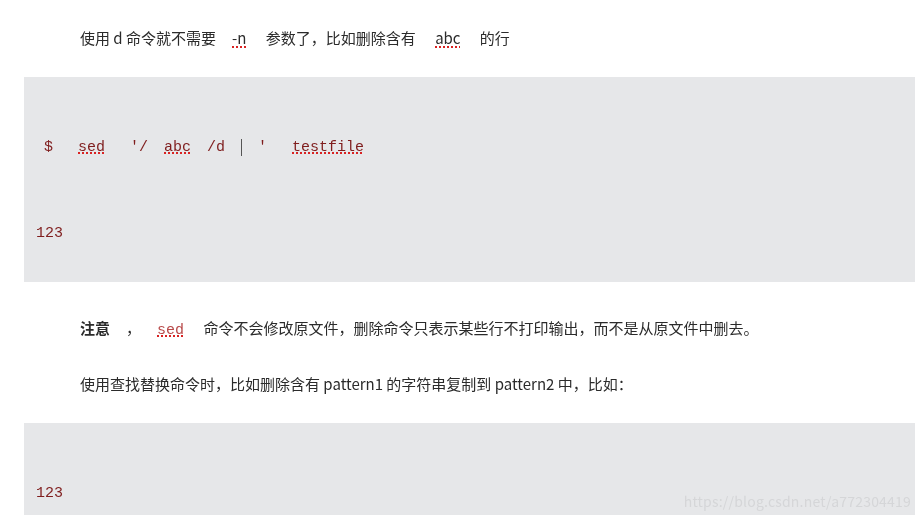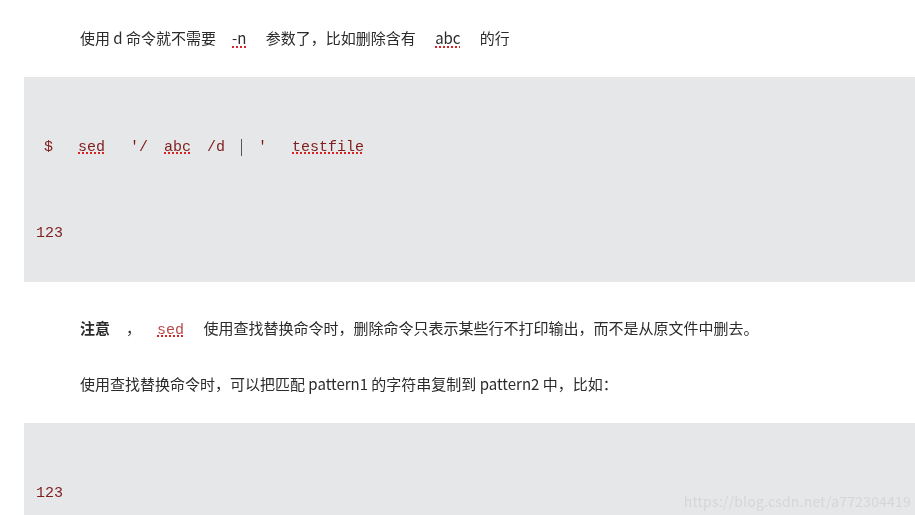--- a/index.html
+++ b/index.html
@@ -64,27 +64,27 @@
 <div class="gap10"></div>
 
 <div class="codeblock">
   <div class="codeline"><span>$ </span><span class="squig">sed</span><span> '/</span><span class="squig">abc</span><span>/d</span><span class="caret"></span><span>' </span><span class="squig">testfile</span></div>
   <div class="codeline">123</div>
 </div>
 
 <div class="gap16"></div>
 
 <div class="para">
-  <b>注意</b><span>，</span><span class="sedkw squig">sed</span><span> 使用查找替换命令时，删除命令只表示某些行不打印输出，而不是从原文件中删去。</span>
+  <b>注意</b><span>，</span><span class="sedkw squig">sed</span><span> 命令不会修改原文件，删除命令只表示某些行不打印输出，而不是从原文件中删去。</span>
 </div>
 
 <div class="gap10"></div>
 
 <div class="para">
-  <span>使用查找替换命令时，可以把匹配 pattern1 的字符串复制到 pattern2 中，比如：</span>
+  <span>使用查找替换命令时，比如删除含有 pattern1 的字符串复制到 pattern2 中，比如：</span>
 </div>
 
 <div class="gap10"></div>
 
 <div class="codeblock">
   <div class="codeline">123</div>
   
   
   
 </div>

